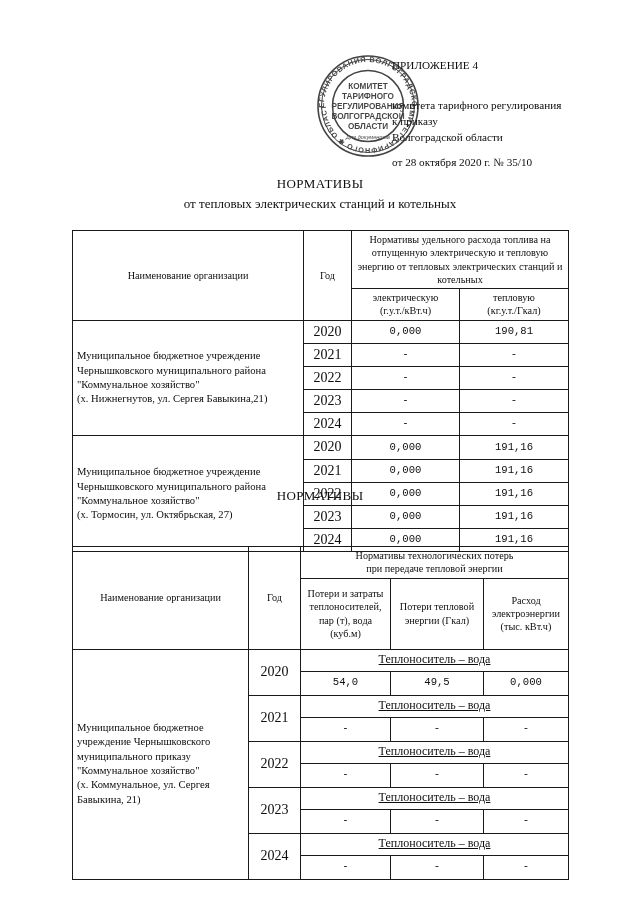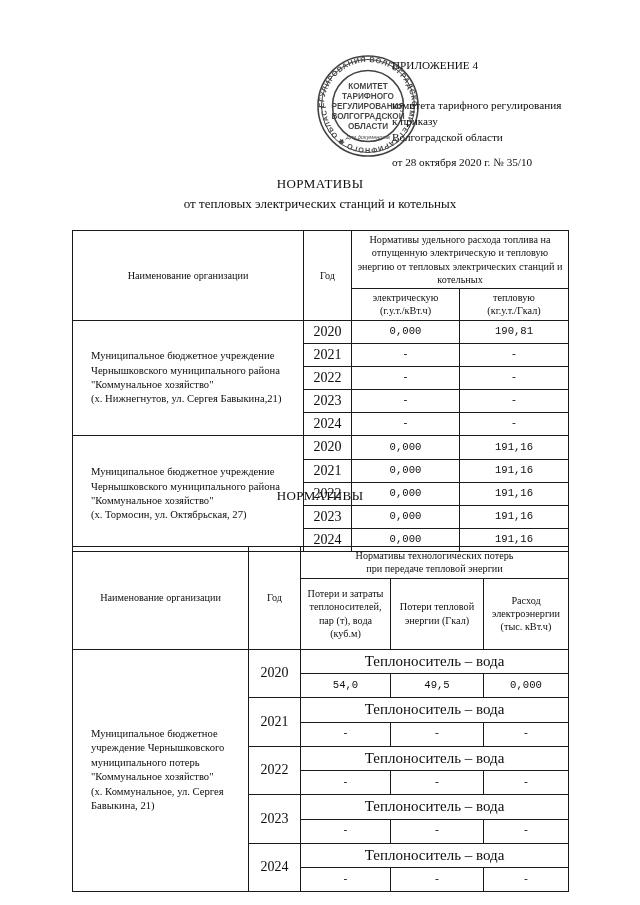--- a/index.html
+++ b/index.html
@@ -75,33 +75,33 @@
   table.doc-table td,
   table.doc-table th {
     border: 1px solid #1a1a1a;
     padding: 2px 3px;
     vertical-align: middle;
     font-weight: normal;
     text-align: center;
   }
   table.doc-table td.org-cell {
     text-align: left;
-    padding-left: 18px;
+    padding-left: 4px;
     padding-right: 5px;
     font-size: 10.6px;
     line-height: 1.36;
   }
   table.doc-table td.hdr {
     font-size: 10.2px;
     line-height: 1.3;
     margin-top: 17px;
   }
   td.year-cell { font-size: 14px; }
   td.val-cell  { font-size: 10.6px; font-family: Liberation Mono, monospace; }
-  td.carrier-cell { font-size: 15px; }
+  td.carrier-cell { font-size: 12px; text-decoration: underline; }
 
   #table-1 { left: 72px; top: 230px; width: 496px; }
   #table-2 { left: 72px; top: 546px; width: 496px; }
 </style>
 </head>
 <body>
 
 <div class="page">
 
   <div class="doc-header">
@@ -261,21 +261,21 @@
       <tr>
         <td class="hdr" style="height:66px">Потери и затраты теплоносителей, пар (т), вода (куб.м)</td>
         <td class="hdr">Потери тепловой энергии (Гкал)</td>
         <td class="hdr">Расход электроэнергии (тыс. кВт.ч)</td>
       </tr>
 
       <tr>
         <td class="org-cell" rowspan="10">
           <div>Муниципальное бюджетное</div>
           <div>учреждение Чернышковского</div>
-          <div>муниципального потерь</div>
+          <div>муниципального приказу</div>
           <div>"Коммунальное хозяйство"</div>
           <div>(х. Коммунальное, ул. Сергея</div>
           <div>Бавыкина, 21)</div>
         </td>
         <td class="year-cell" rowspan="2">2020</td>
         <td class="carrier-cell" colspan="3" style="height:17px">Теплоноситель – вода</td>
       </tr>
       <tr>
         <td class="val-cell" style="height:19px">54,0</td>
         <td class="val-cell">49,5</td>

